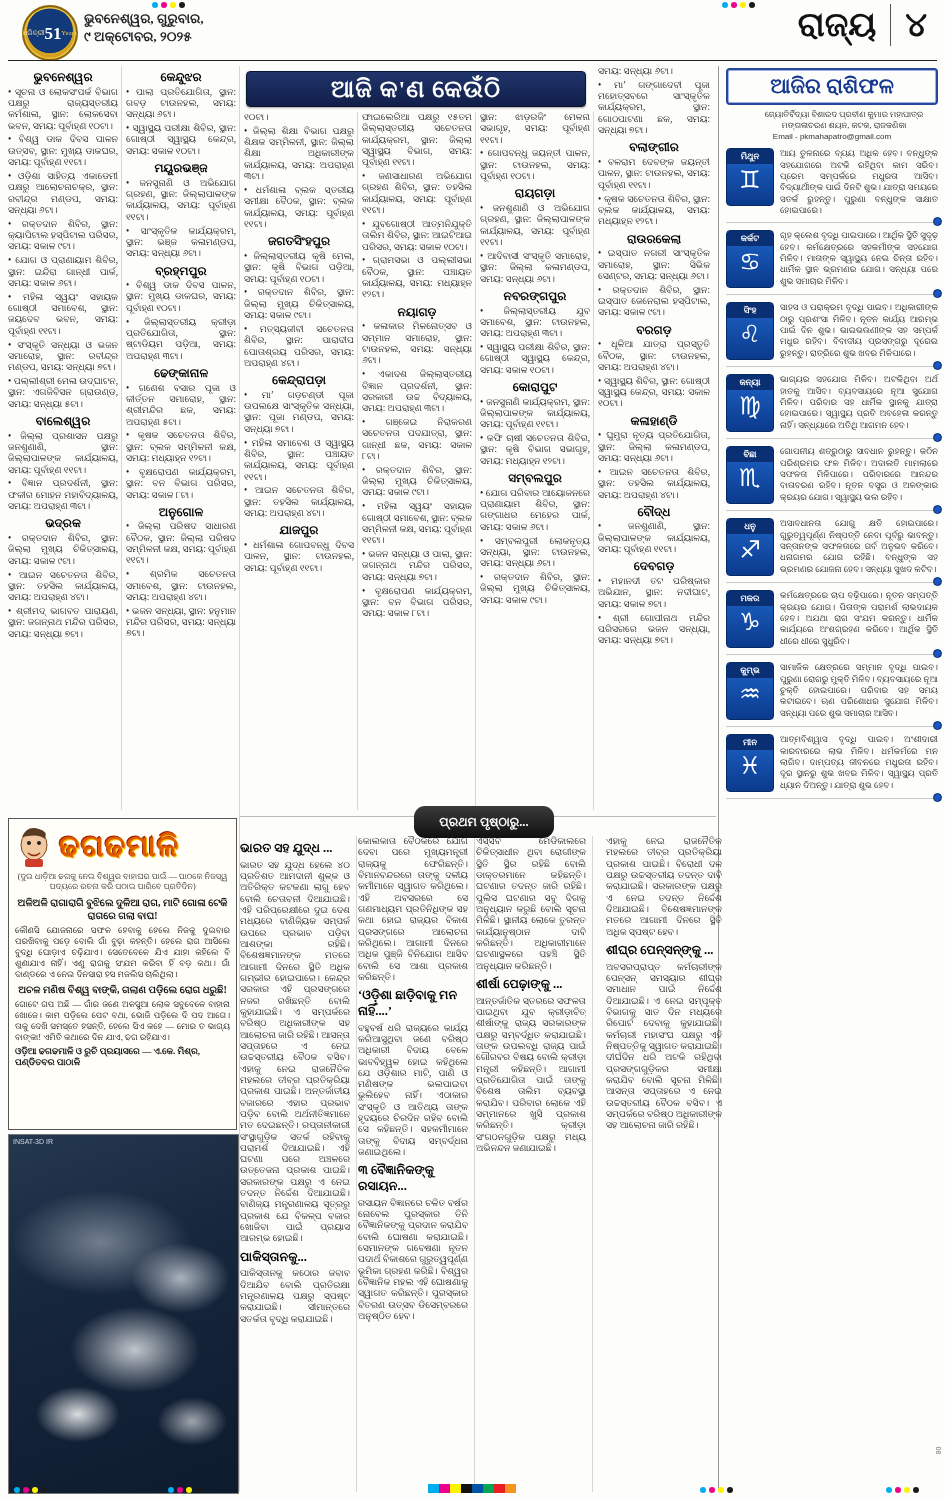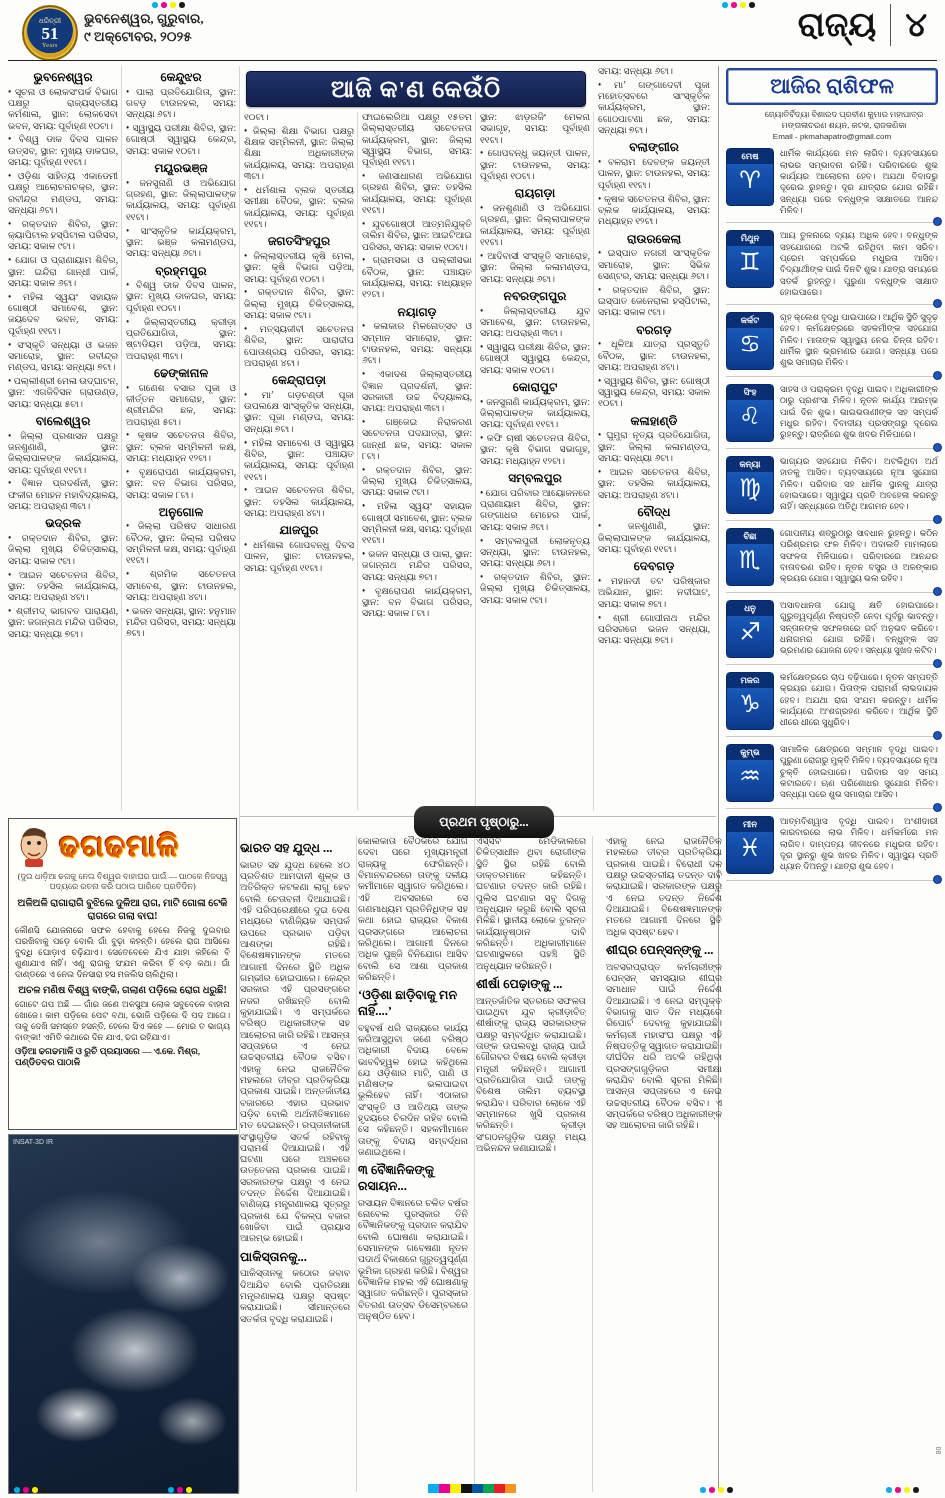--- a/index.html
+++ b/index.html
@@ -2,21 +2,21 @@
 <html><head>
 <meta charset="utf-8">
 <style>
   html,body{margin:0;padding:0;background:#e8e8e4;}
   .page{position:relative;width:945px;height:1498px;background:#fdfdfb;margin:0 auto;overflow:hidden;
         font-family:"Liberation Serif","DejaVu Serif",serif;color:#111;}
   
   .masthead{position:absolute;left:0;top:0;width:945px;height:60px;}
   .logo{position:absolute;left:22px;top:5px;width:52px;height:52px;border-radius:50%;
         background:radial-gradient(circle at 50% 45%,#123a7a 58%,#d9a520 60%,#b8860b 100%);
-        border:2px solid #8a6508;box-shadow:0 0 0 1.5px #e9c24a inset;display:flex;flex-direction:column;
+        border:2px solid #8a6508;box-shadow:0 0 0 1.5px #e9c24a inset;display:flex;flex-direction:row;
         align-items:center;justify-content:center;color:#fff;}
   .logo .yrs{font-size:17px;font-weight:bold;line-height:1;}
   .logo .yrs-label{font-size:6px;color:#ffd34d;letter-spacing:.5px;}
   .logo .logo-top{font-size:7px;color:#ffe9a8;line-height:1;}
   .dateline{position:absolute;left:84px;top:10px;width:190px;font-size:13.5px;line-height:1.35;font-weight:bold;color:#222;}
   .section-wrap{position:absolute;right:18px;top:4px;display:flex;align-items:center;gap:14px;}
   .section-name{font-size:34px;font-weight:bold;color:#111;}
   .section-divider{width:1px;height:42px;background:#555;}
   .page-num{font-size:34px;font-weight:bold;color:#111;}
   .masthead-rule{position:absolute;left:8px;top:60px;width:929px;height:0;border-top:1.6px solid #222;}
@@ -225,27 +225,20 @@
 
   <aside class="horo">
     <div class="horo-titlebox">
       <div class="horo-title">ଆଜିର ରାଶିଫଳ</div>
     </div>
     <div class="horo-byline">ଜ୍ୟୋତିର୍ବିଦ୍ୟା ବିଶାରଦ ପ୍ରବୀଣ କୁମାର ମହାପାତ୍ର ମଙ୍ଗଳାଚରଣ ଶୟନ, କଟକ, ରାଜକଣିକା</div>
     <div class="horo-email">Email - pkmahapatro@gmail.com</div>
     <div id="horo-list">
         <div class="h-row">
           <div class="h-icon">
-            <div class="h-icon-name">ମେଷ</div>
-            <div class="h-icon-sym">♈</div>
-          </div>
-          <div class="h-text">ଧାର୍ମିକ କାର୍ଯ୍ୟରେ ମନ ଲାଗିବ। ବ୍ୟବସାୟରେ ଲାଭର ସମ୍ଭାବନା ରହିଛି। ପରିବାରରେ ଶୁଭ କାର୍ଯ୍ୟର ଆଲୋଚନା ହେବ। ଅଯଥା ବିବାଦରୁ ଦୂରେଇ ରୁହନ୍ତୁ। ଦୂର ଯାତ୍ରାର ଯୋଗ ରହିଛି। ସନ୍ଧ୍ୟା ପରେ ବନ୍ଧୁଙ୍କ ସାକ୍ଷାତରେ ଆନନ୍ଦ ମିଳିବ।</div>
-        </div>
-        <div class="h-row">
-          <div class="h-icon">
             <div class="h-icon-name">ମିଥୁନ</div>
             <div class="h-icon-sym">♊</div>
           </div>
           <div class="h-text">ଆୟ ତୁଳନାରେ ବ୍ୟୟ ଅଧିକ ହେବ। ବନ୍ଧୁଙ୍କ ସହଯୋଗରେ ଅଟକି ରହିଥିବା କାମ ସରିବ। ପ୍ରେମ ସମ୍ପର୍କରେ ମଧୁରତା ଆସିବ। ବିଦ୍ୟାର୍ଥୀଙ୍କ ପାଇଁ ଦିନଟି ଶୁଭ। ଯାତ୍ରା ସମୟରେ ସତର୍କ ରୁହନ୍ତୁ। ପୁରୁଣା ବନ୍ଧୁଙ୍କ ସାକ୍ଷାତ ହୋଇପାରେ।</div>
         </div>
         <div class="h-row">
           <div class="h-icon">
             <div class="h-icon-name">କର୍କଟ</div>
             <div class="h-icon-sym">♋</div>
           </div>

